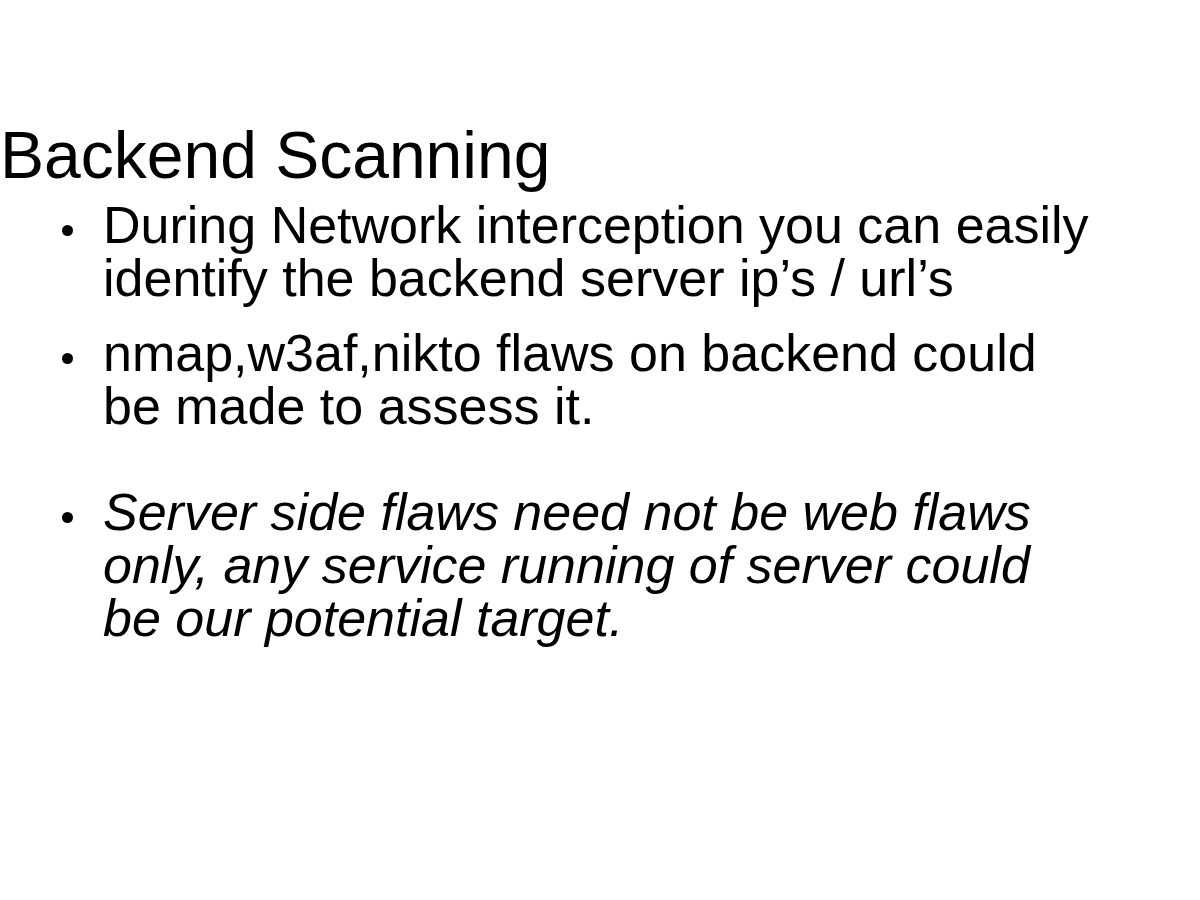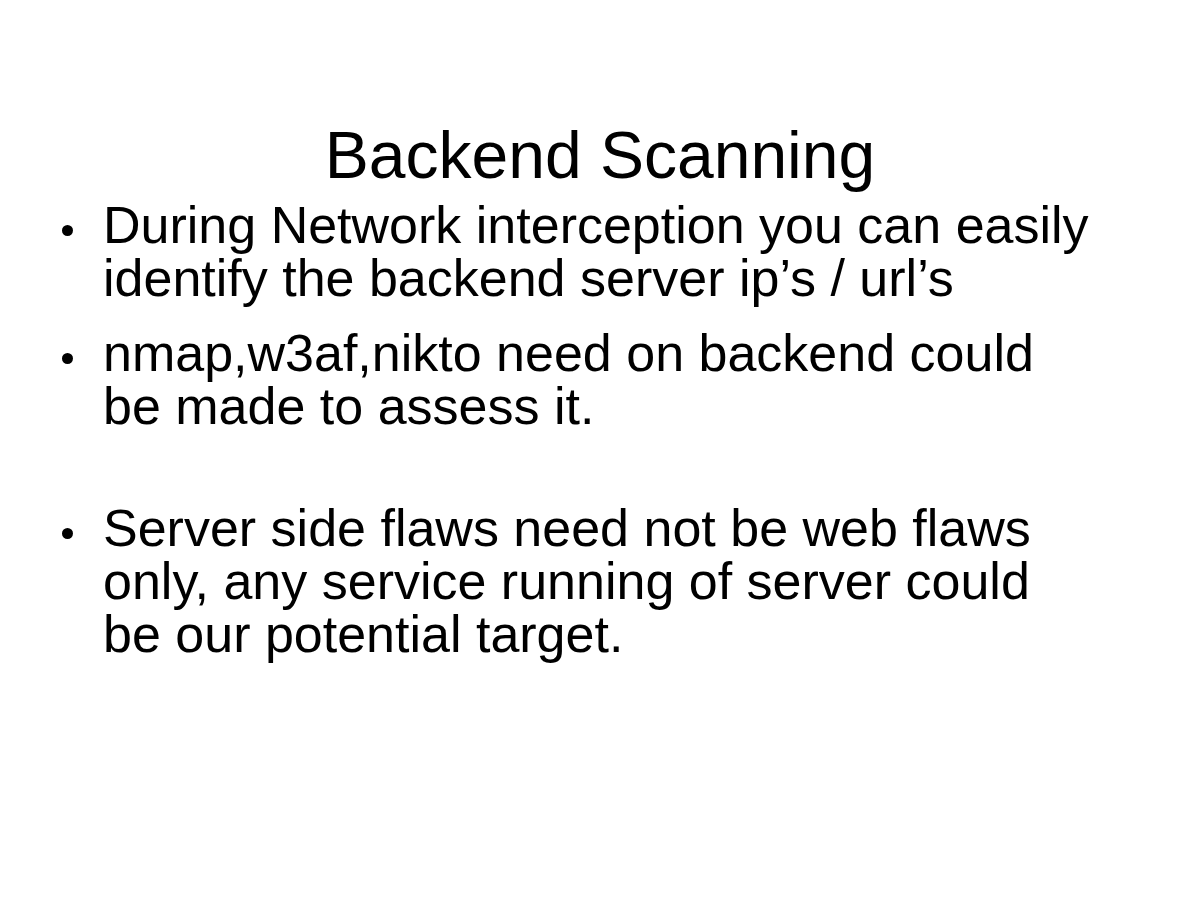--- a/index.html
+++ b/index.html
@@ -21,21 +21,21 @@
     height: 900px;
     background: #ffffff;
     box-sizing: border-box;
   }
 
   .slide-title {
     position: absolute;
     top: 78px;
     left: 0;
     width: 1200px;
-    text-align: center;
+    text-align: left;
     font-size: 66px;
     font-weight: normal;
     line-height: 1.0;
     letter-spacing: 0px;
     color: #000000;
     white-space: nowrap;
   }
 
   .body-block {
     position: absolute;
@@ -73,40 +73,41 @@
   .bullet-gap {
     display: block;
     height: 53px;
   }
 
   
   .bullet-item + .bullet-item {
     margin-top: 22px;
   }
   .bullet-gap + .bullet-item {
-    margin-top: 16px;
+    margin-top: 0;
+    font-style: italic;
   }
 </style>
 </head>
 <body>
 
 <div class="slide">
 
   <h1 class="slide-title">Backend Scanning</h1>
 
   <div class="body-block">
 
     <div class="bullet-item">
       <span class="dot"></span>
       <span class="btext">During Network interception you can easily identify the backend server ip’s / url’s</span>
     </div>
 
     <div class="bullet-item">
       <span class="dot"></span>
-      <span class="btext">nmap,w3af,nikto need on backend could be made to assess it.</span>
+      <span class="btext">nmap,w3af,nikto flaws on backend could be made to assess it.</span>
     </div>
 
     <div class="bullet-gap"></div>
 
     <div class="bullet-item">
       <span class="dot"></span>
       <span class="btext">Server side flaws need not be web flaws only, any service running of server could be our potential target.</span>
     </div>
 
   </div>

